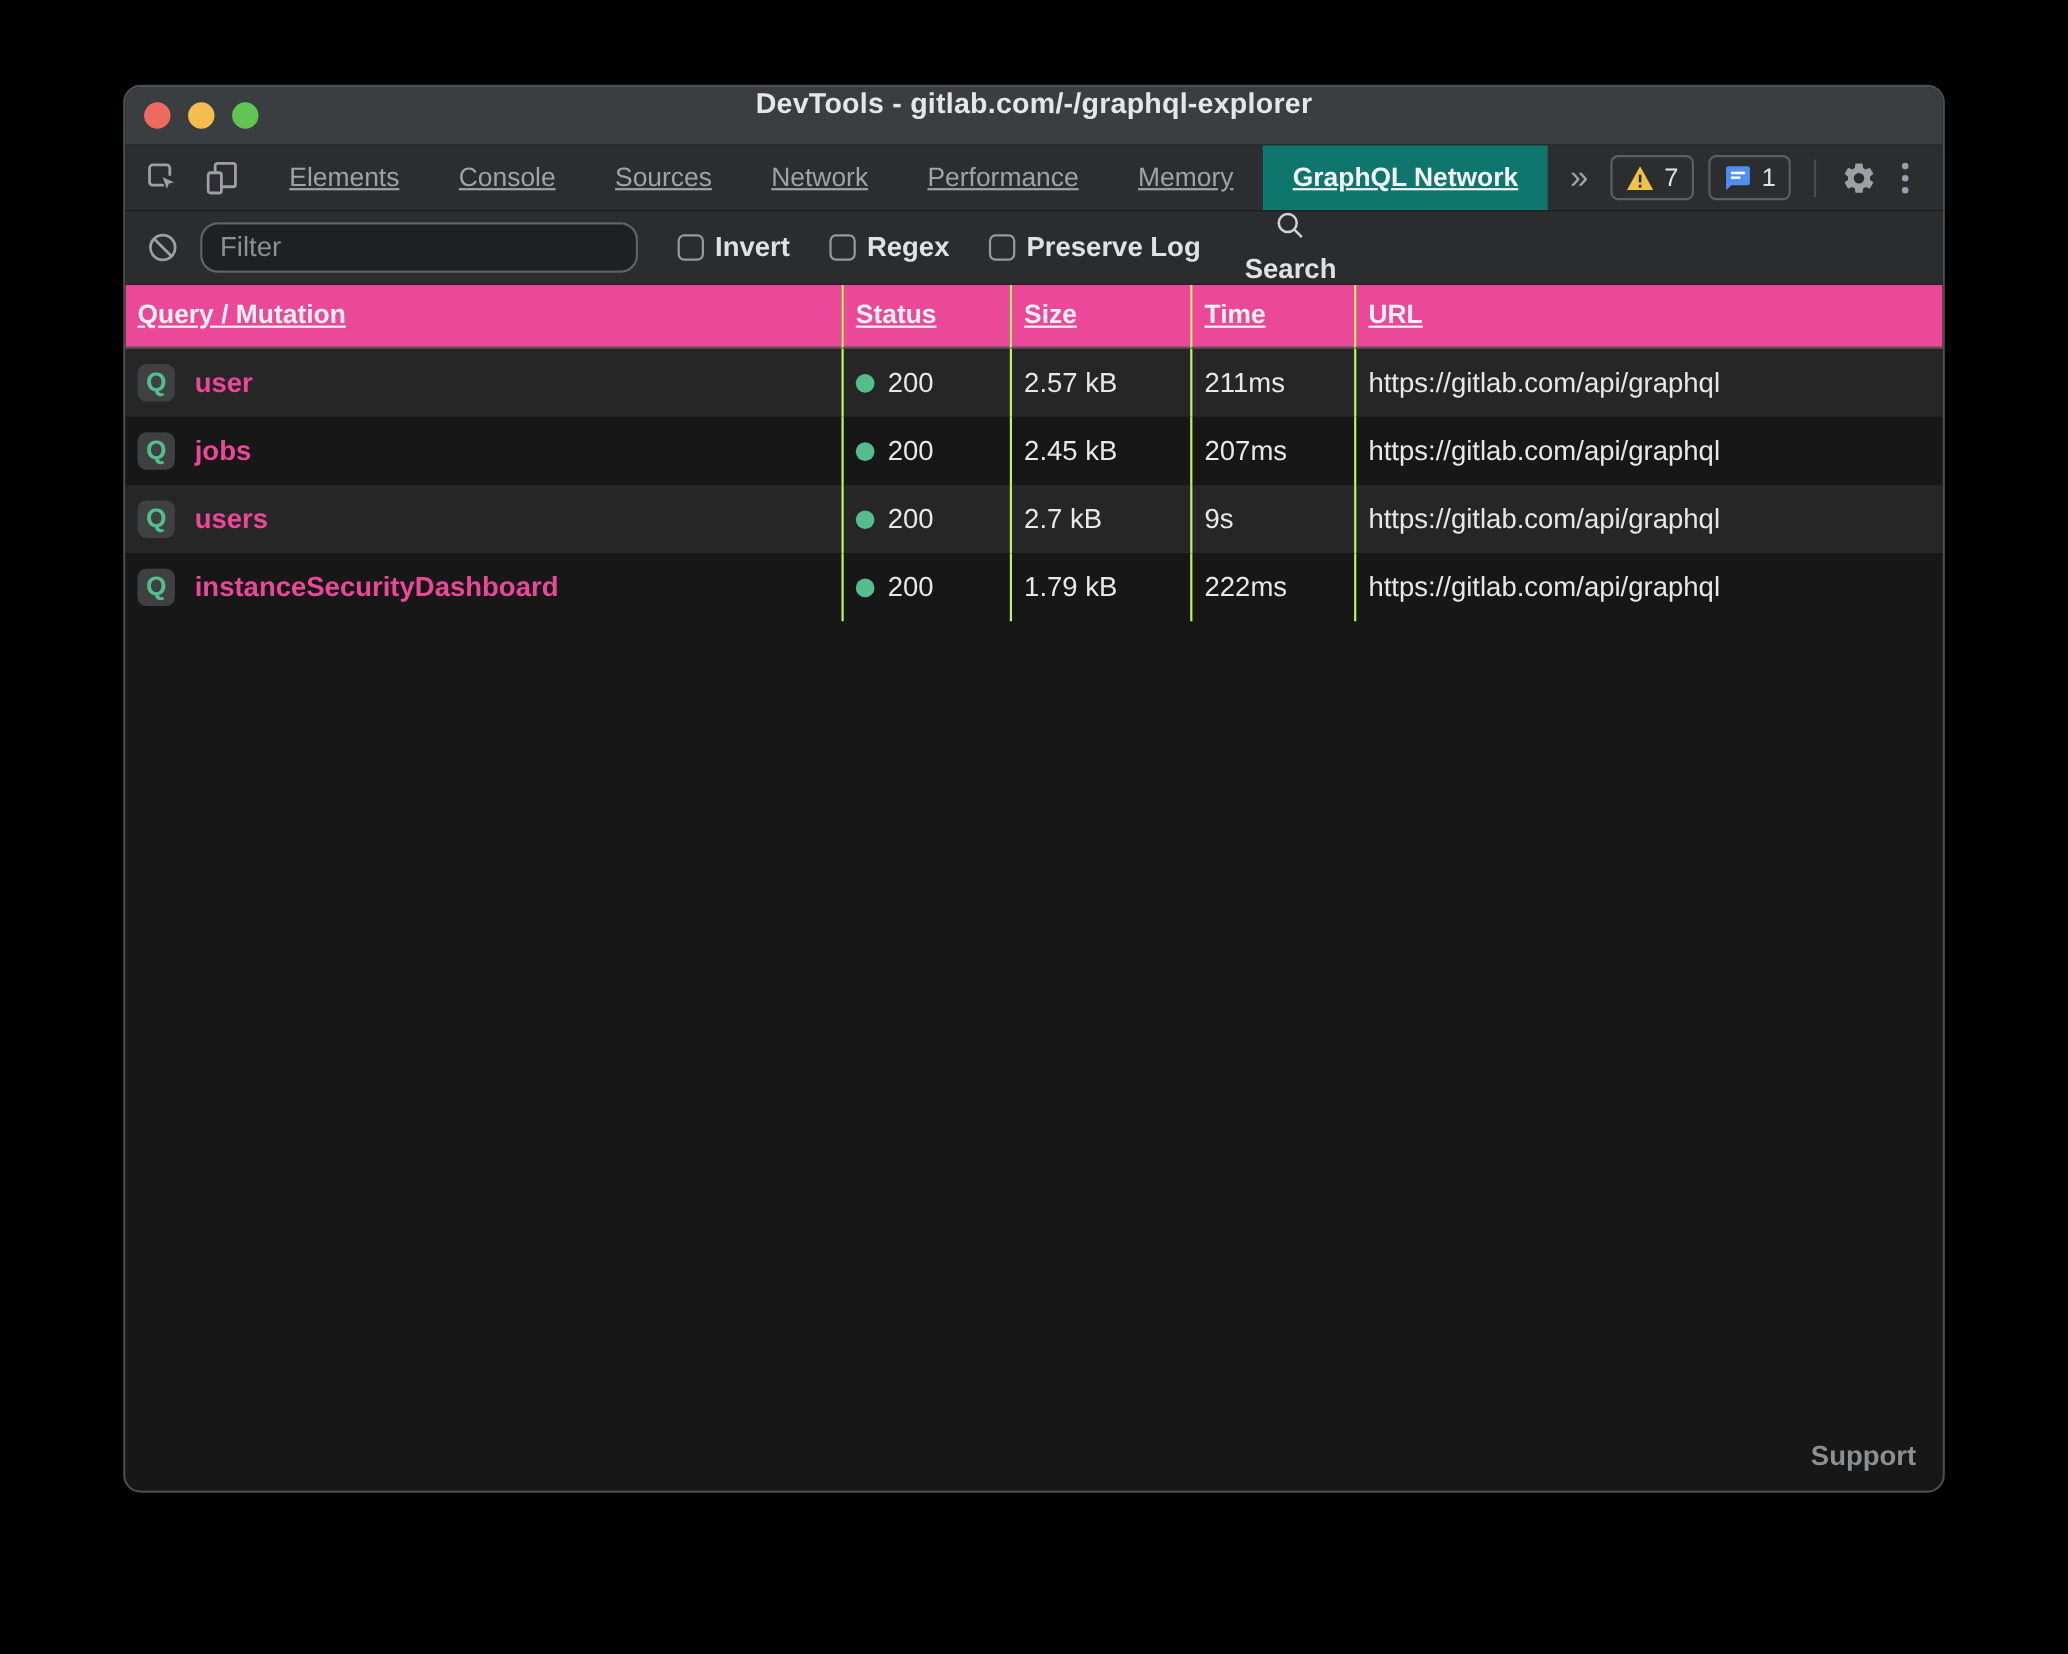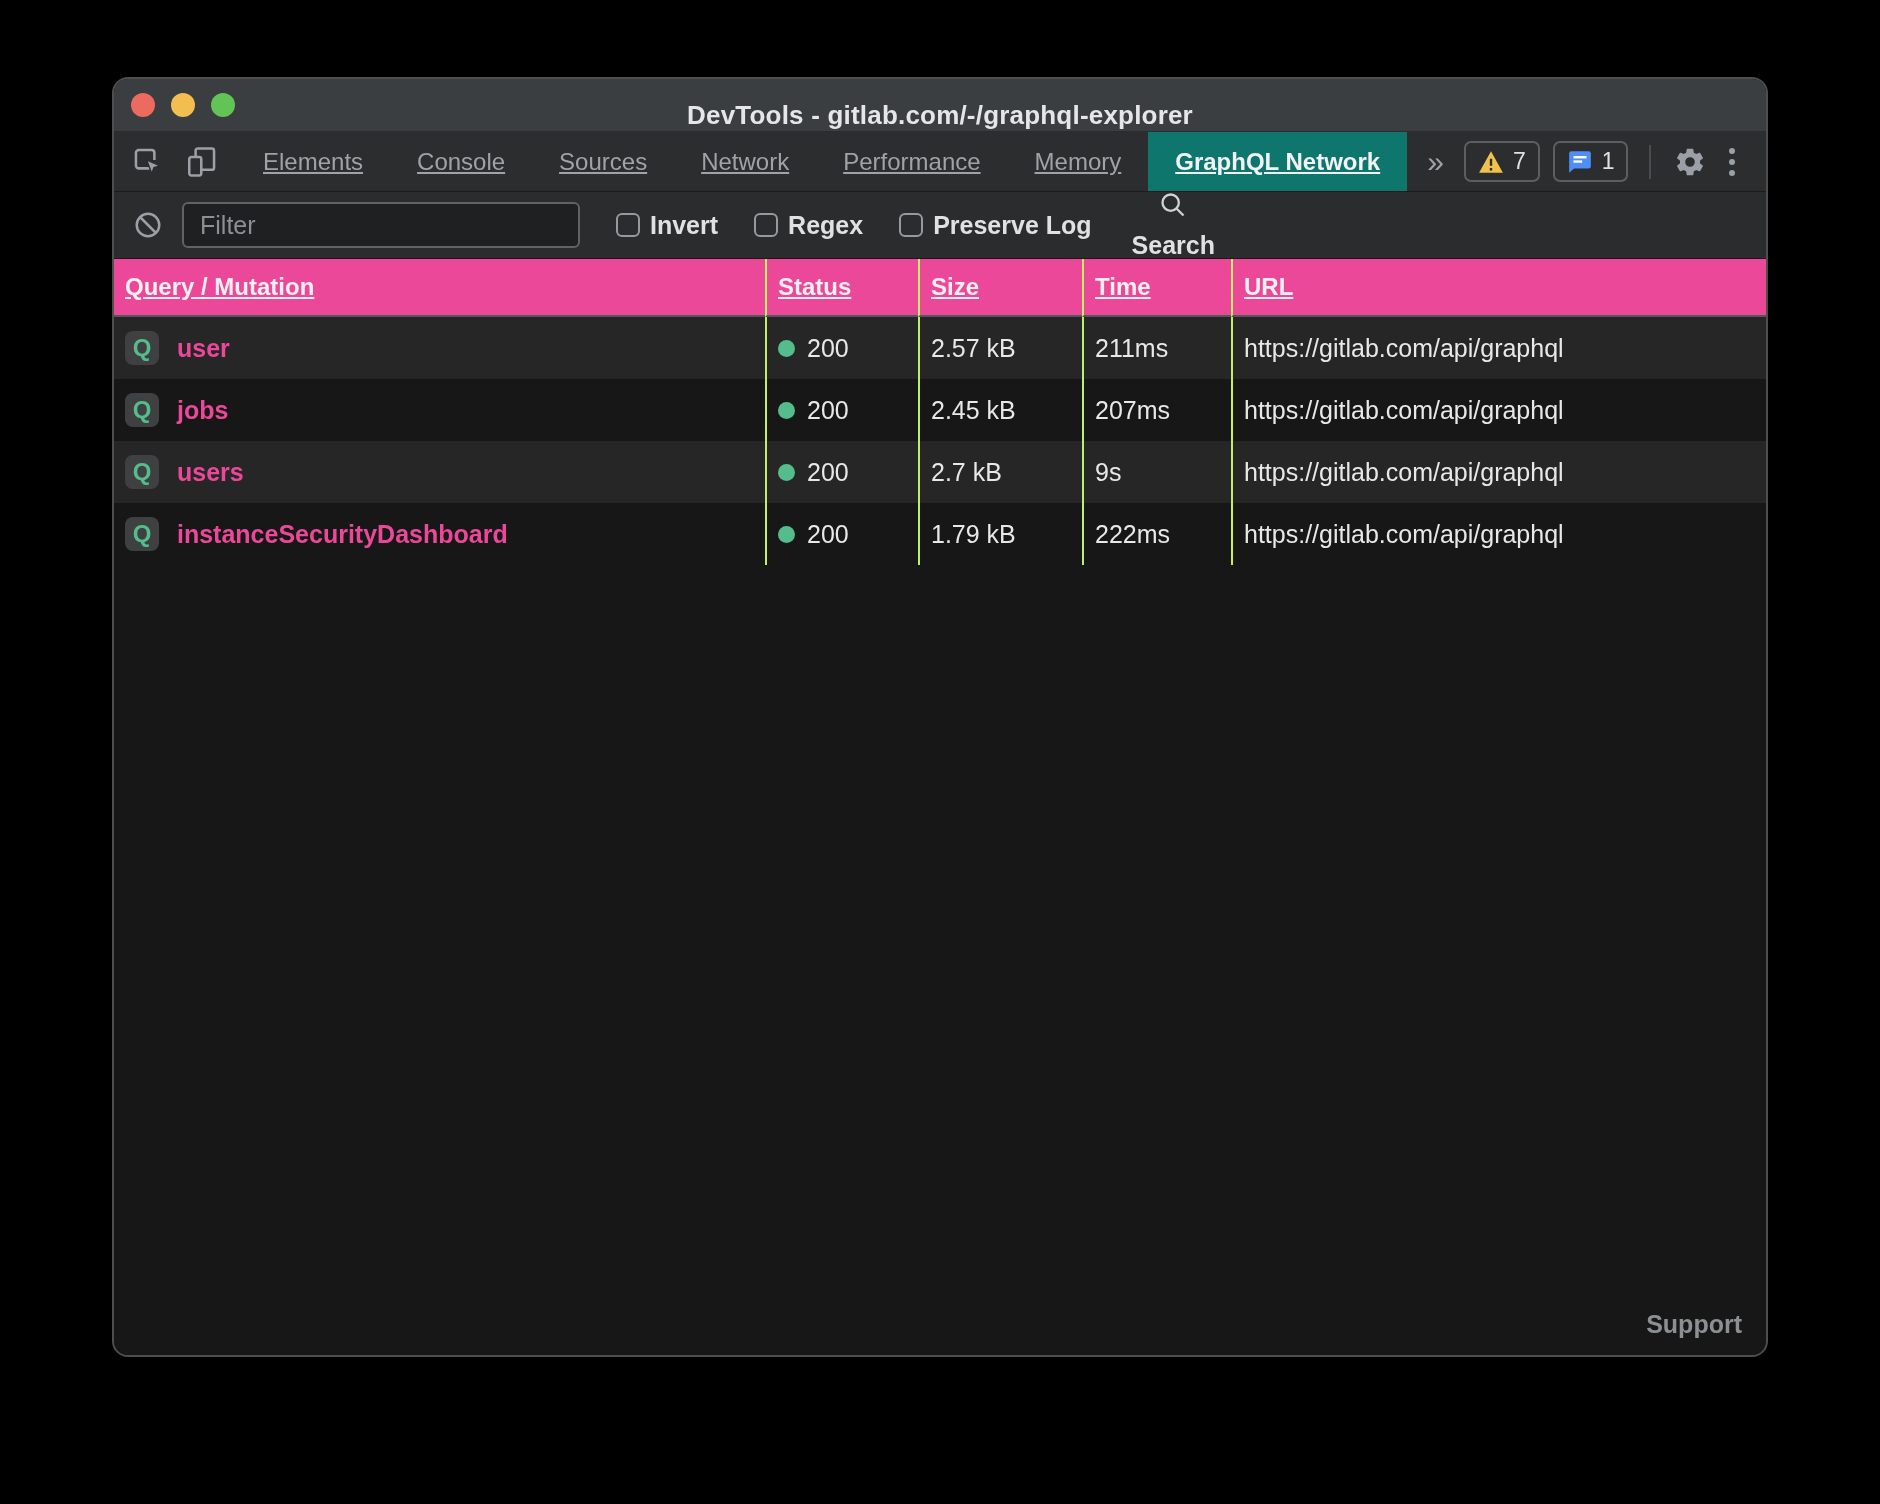--- a/index.html
+++ b/index.html
@@ -8,21 +8,21 @@
 
   .window {
     position: absolute; left: 112px; top: 77px; width: 1656px; height: 1280px;
     background: #171717; border: 2px solid #4e4e4e; border-radius: 16px;
     overflow: hidden; display: flex; flex-direction: column;
   }
 
   
   .titlebar {
     height: 53px; flex: 0 0 53px; background: #3b3e40;
-    display: flex; align-items: flex-end; justify-content: center; position: relative;
+    display: flex; align-items: flex-start; justify-content: center; position: relative;
     border-bottom: 1px solid #2a2c2d;
   }
   .traffic-lights { position: absolute; left: 17px; top: 0; height: 100%; display: flex; align-items: center; gap: 16px; }
   .tl { width: 24px; height: 24px; border-radius: 50%; }
   .tl.red { background: #ed6a5e; }
   .tl.yellow { background: #f4bd50; }
   .tl.green { background: #61c455; }
   .window-title { font-size: 26px; font-weight: bold; color: #e4e6e7; letter-spacing: 0.2px; }
 
   
@@ -50,21 +50,21 @@
   .dots-icon i { width: 6px; height: 6px; border-radius: 50%; background: #9aa0a6; display: block; }
 
   
   .filterbar {
     height: 67px; flex: 0 0 67px; background: #2a2c2d;
     display: flex; align-items: center; padding: 0 16px; gap: 16px;
     border-bottom: 1px solid #191919;
   }
   .filter-input {
     width: 398px; height: 46px; background: #1e2021; border: 2px solid #606264;
-    border-radius: 6px; color: #e8e8e8; font-size: 25px; padding: 0 16px;
+    border-radius: 16px; color: #e8e8e8; font-size: 25px; padding: 0 16px;
     font-family: "Liberation Sans", sans-serif; outline: none;
   }
   .filter-input::placeholder { color: #8d9093; }
   .check-group { display: flex; align-items: center; gap: 10px; margin-left: 20px; }
   .checkbox {
     width: 24px; height: 24px; border: 2.5px solid #979a9d; border-radius: 6px; background: transparent;
   }
   .check-label, .search-label { font-size: 25px; font-weight: bold; color: #dfe1e2; white-space: nowrap; }
   .search-group { display: flex; align-items: center; gap: 12px; margin-left: 24px; flex-direction: column; }
 

